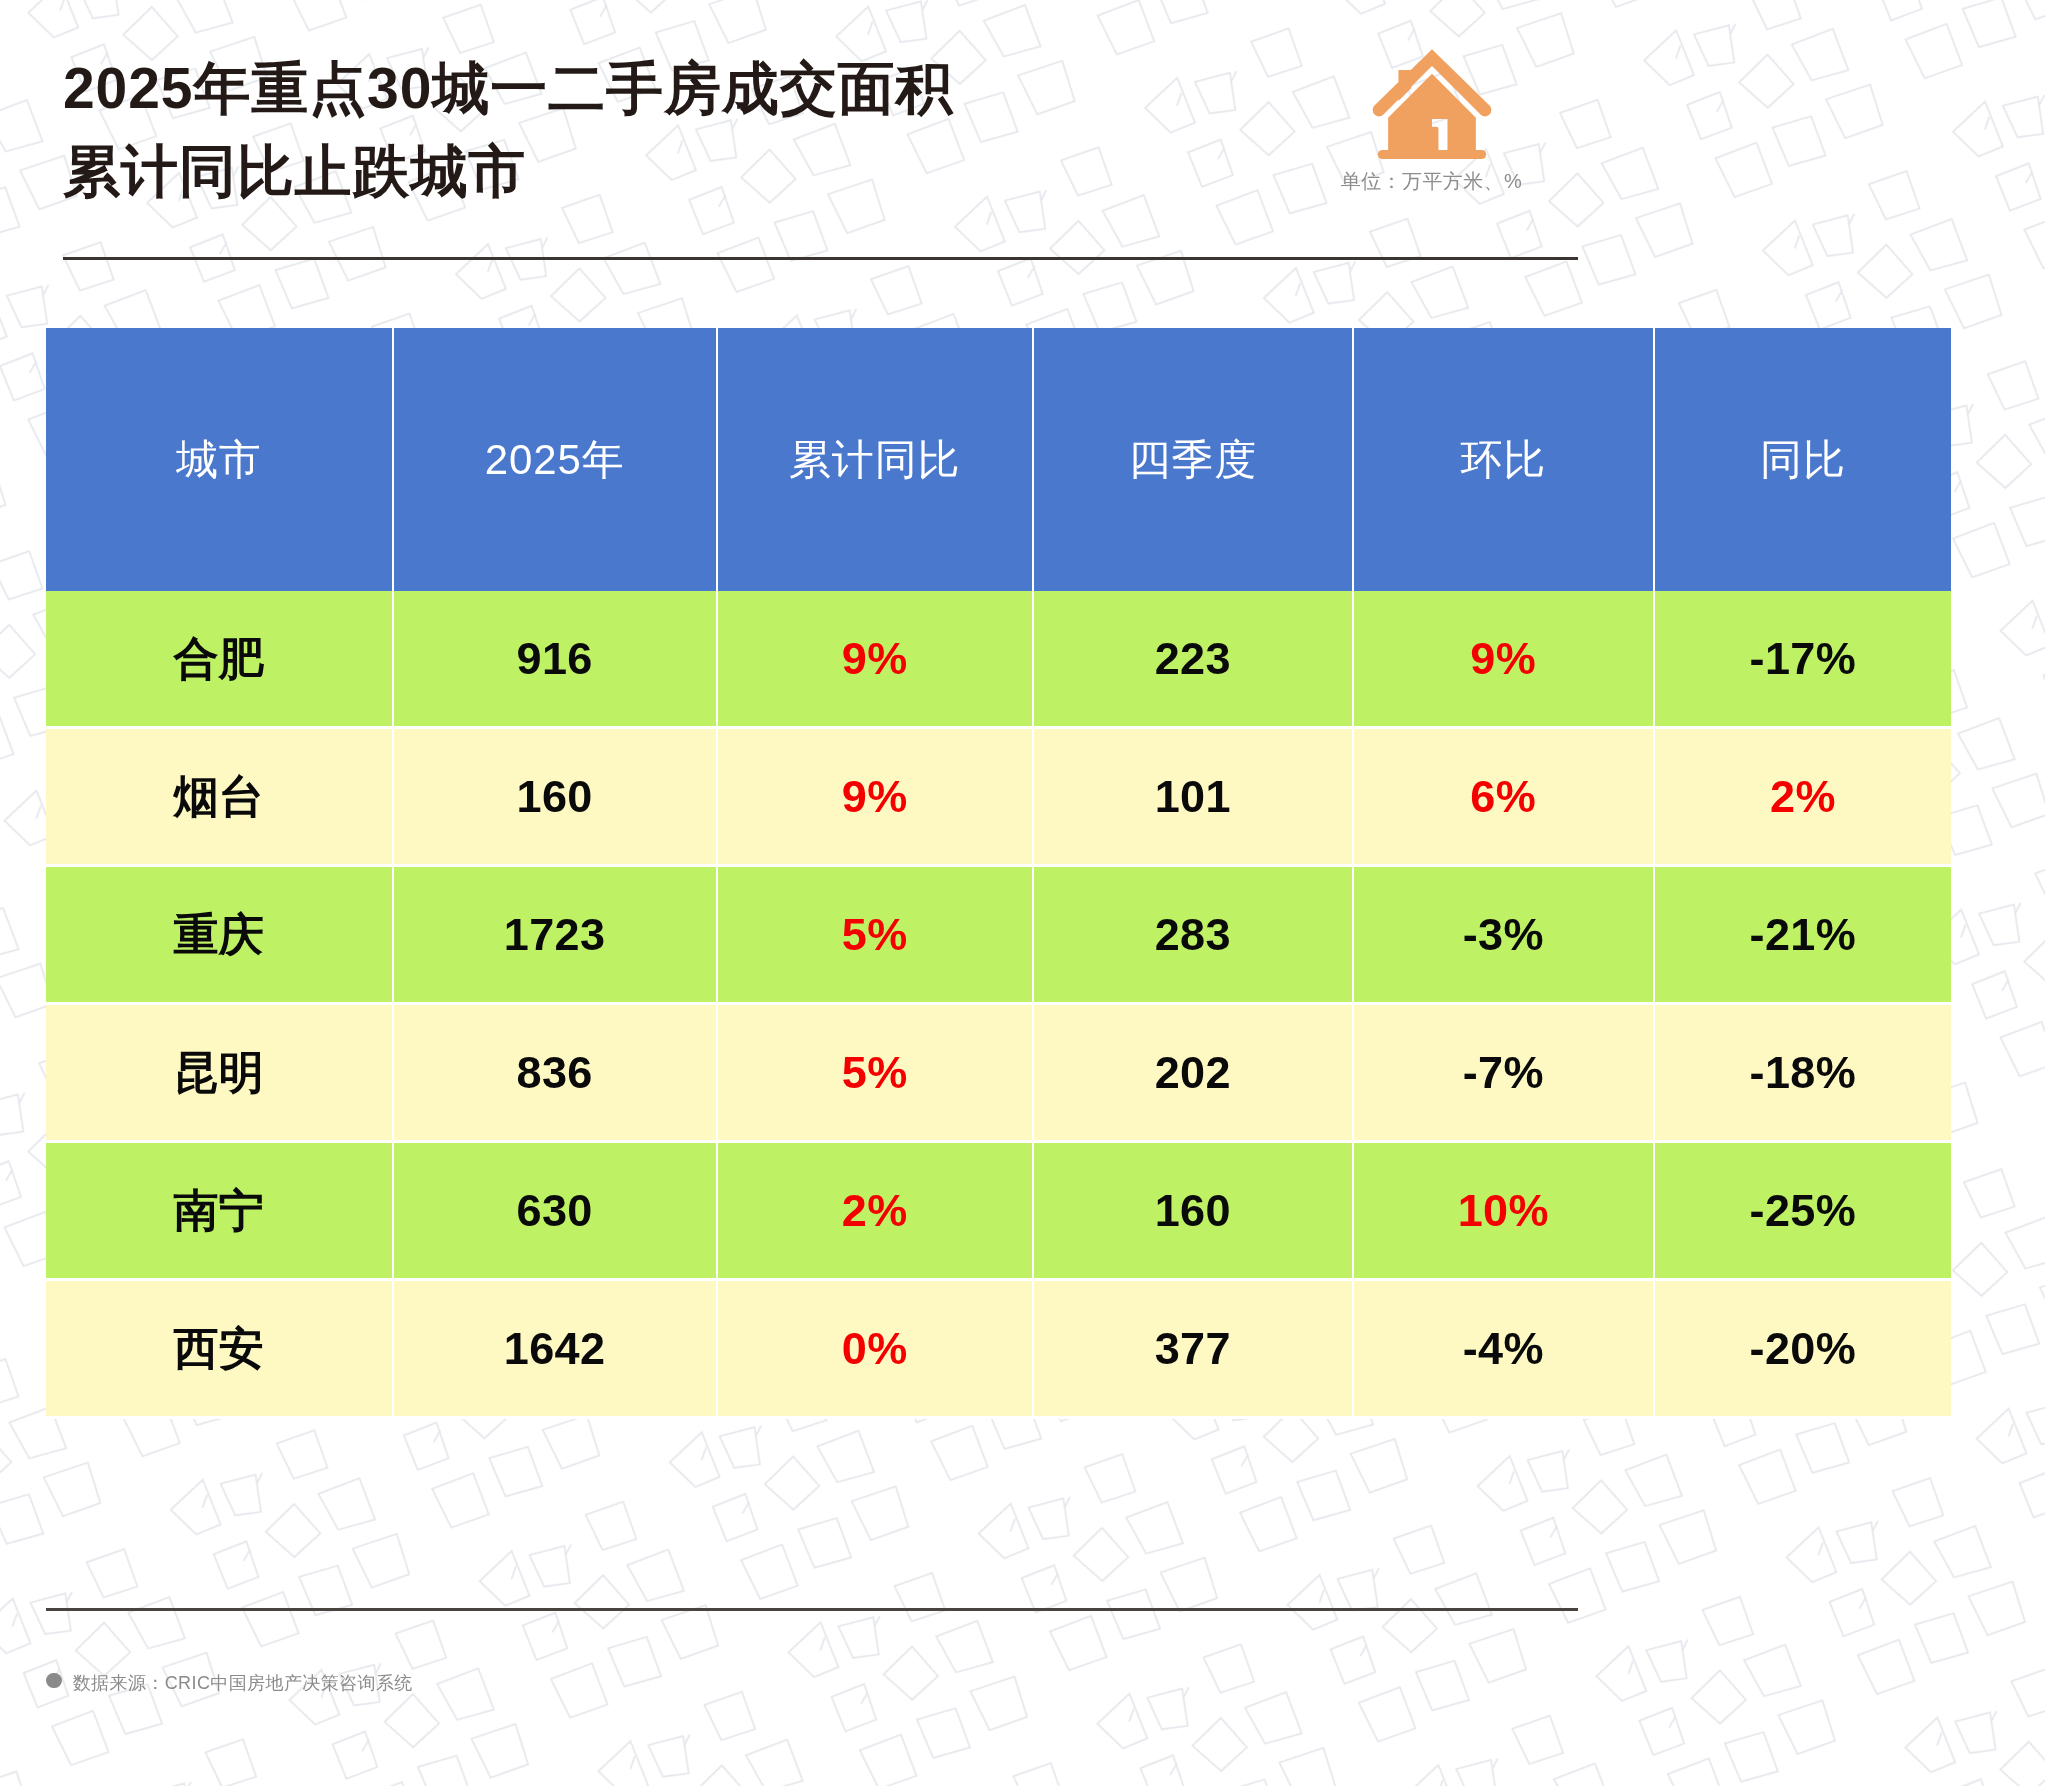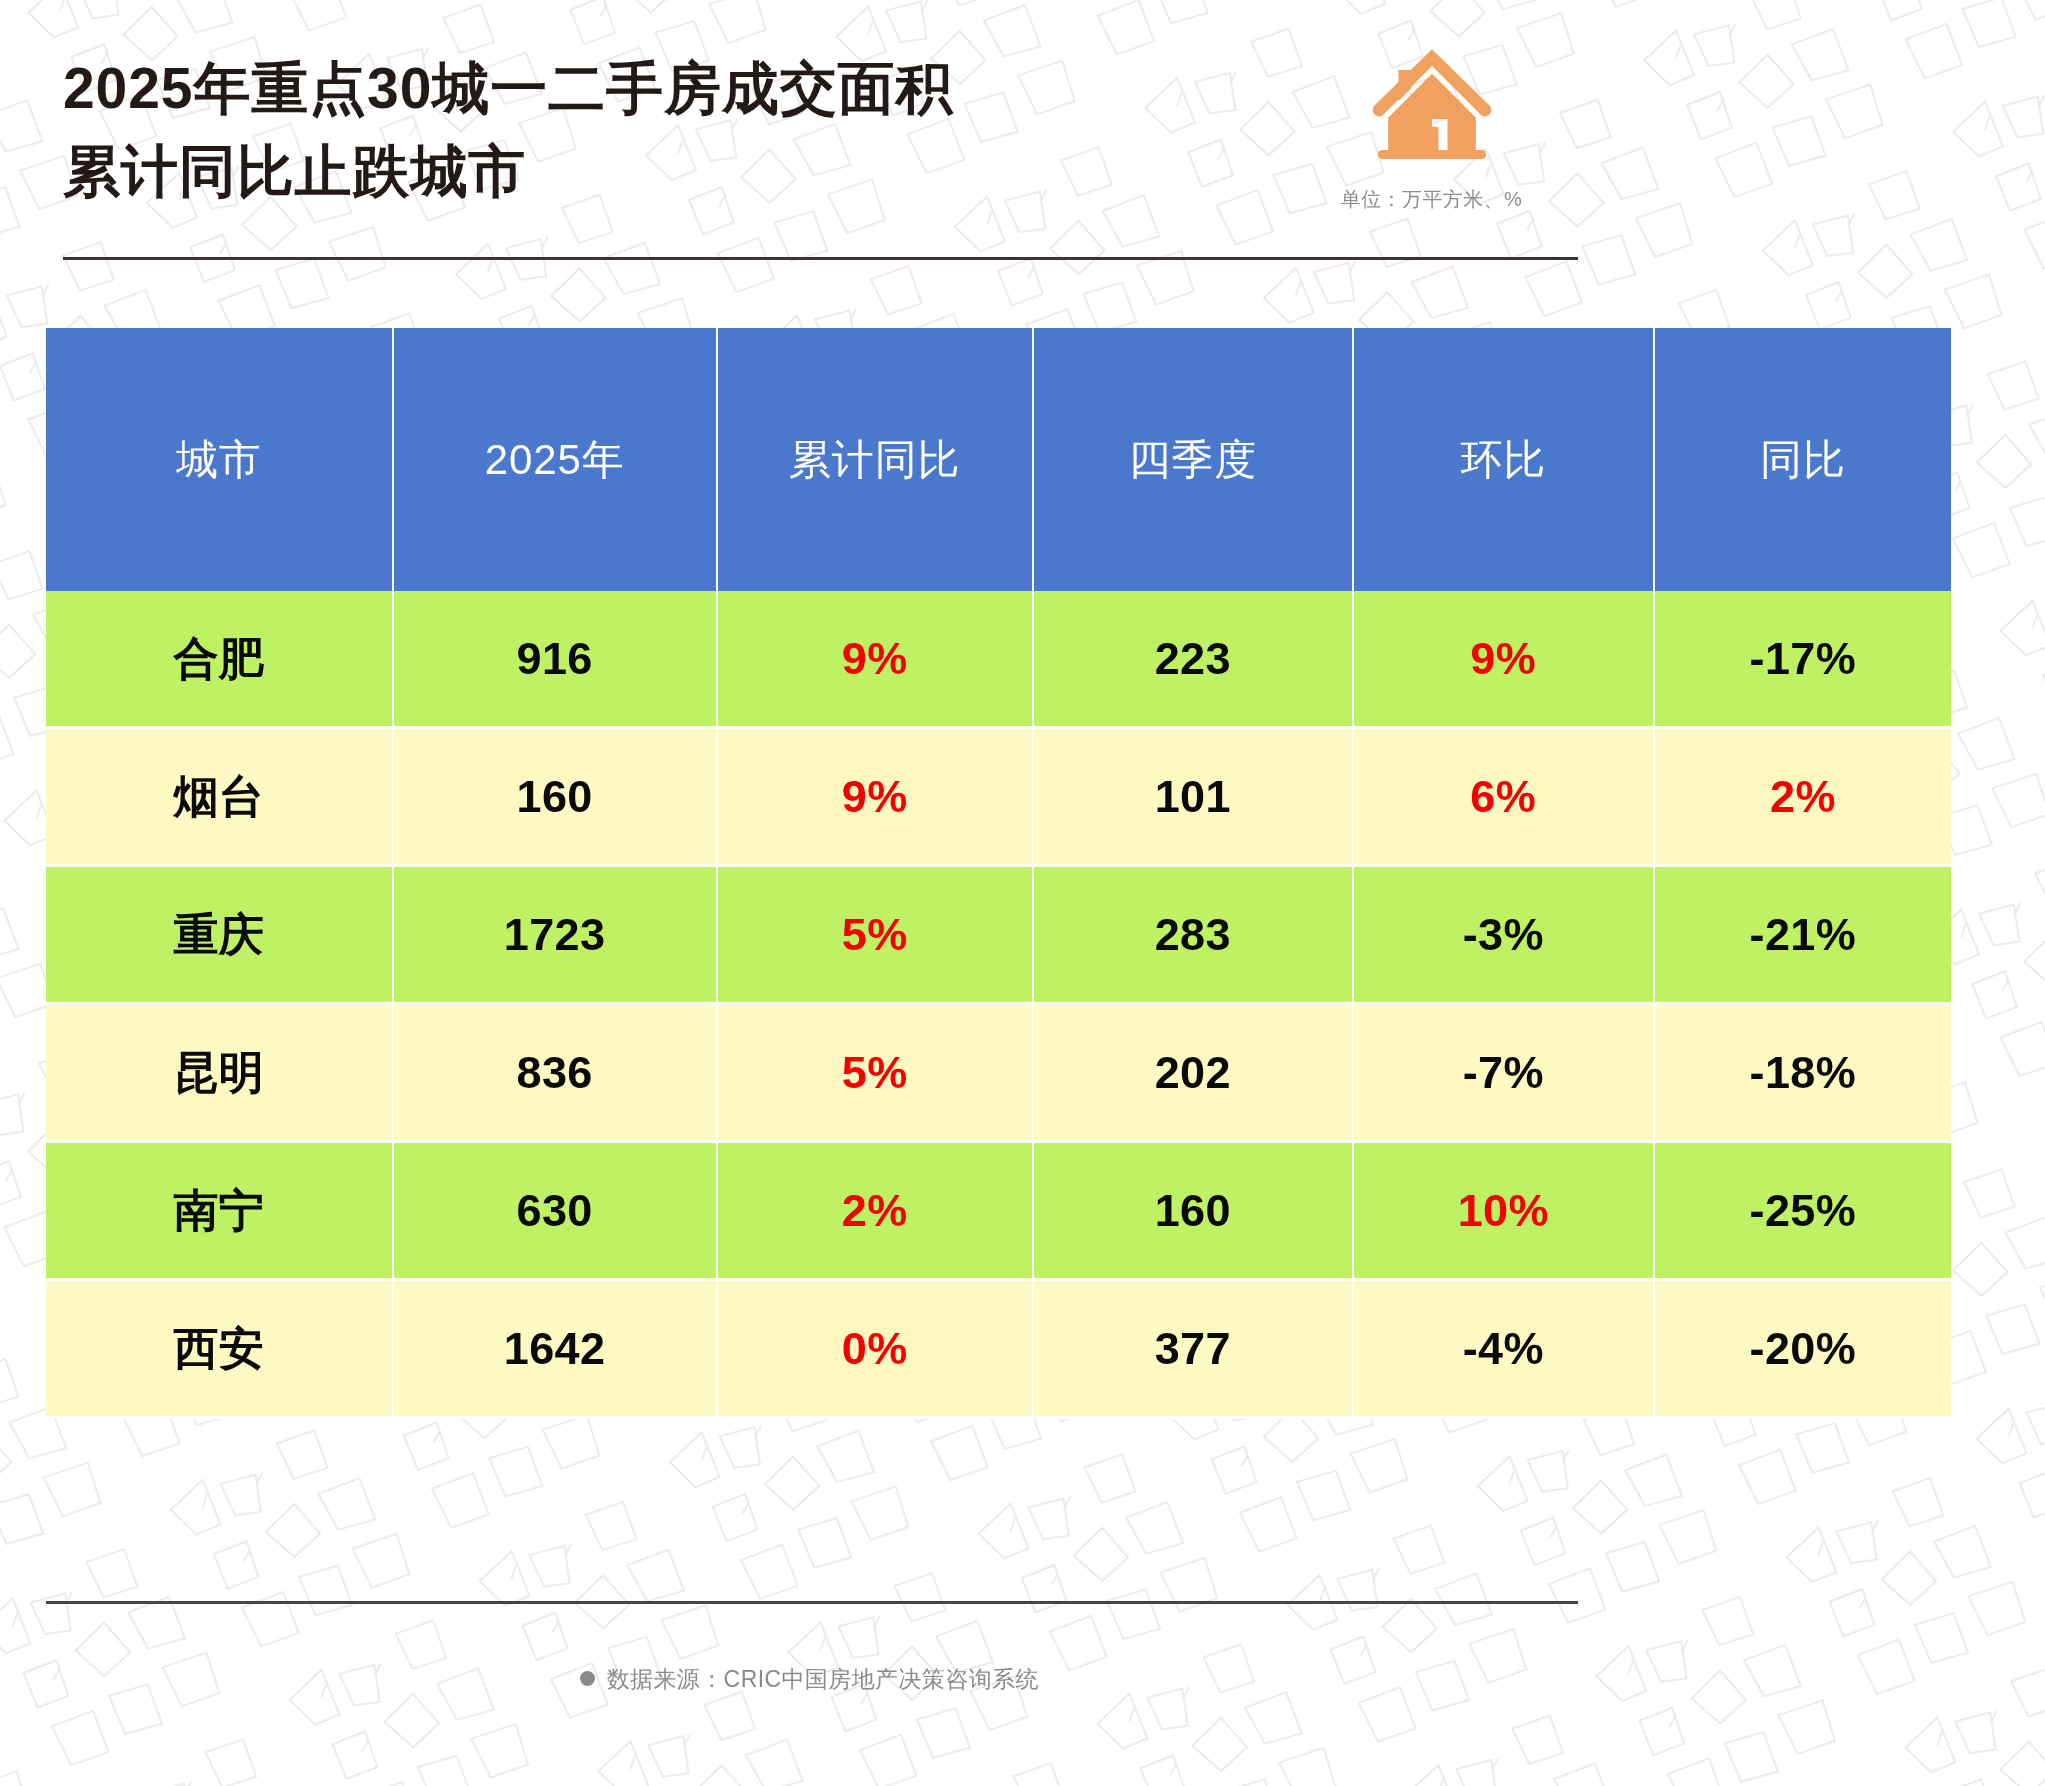--- a/index.html
+++ b/index.html
@@ -59,21 +59,21 @@
     right: 13px;
     top: 39px;
     width: 267px;
     text-align: center;
   }
   .house-icon {
     display: block;
     margin: 0 auto;
   }
   .unit-text {
-    margin-top: 18px;
+    margin-top: 0;
     font-size: 20px;
     color: #8d8d8d;
     letter-spacing: 0.4px;
     white-space: nowrap;
   }
   .header-rule {
     position: absolute;
     left: 17px;
     right: 0;
     top: 257px;
@@ -133,22 +133,22 @@
     left: 46px;
     right: 46px;
     bottom: 91px;
   }
   .footer-rule {
     height: 2.6px;
     background: #4a4441;
     margin-bottom: 60px;
   }
   .footer-source {
-    text-align: center;
-    font-size: 23px;
+    text-align: left;
+    font-size: 18px;
     color: #8a8a8a;
     letter-spacing: 0.4px;
     white-space: nowrap;
     padding-right: 5.2px;
   }
   .bullet {
     display: inline-block;
     width: 15.5px;
     height: 15.5px;
     border-radius: 50%;

